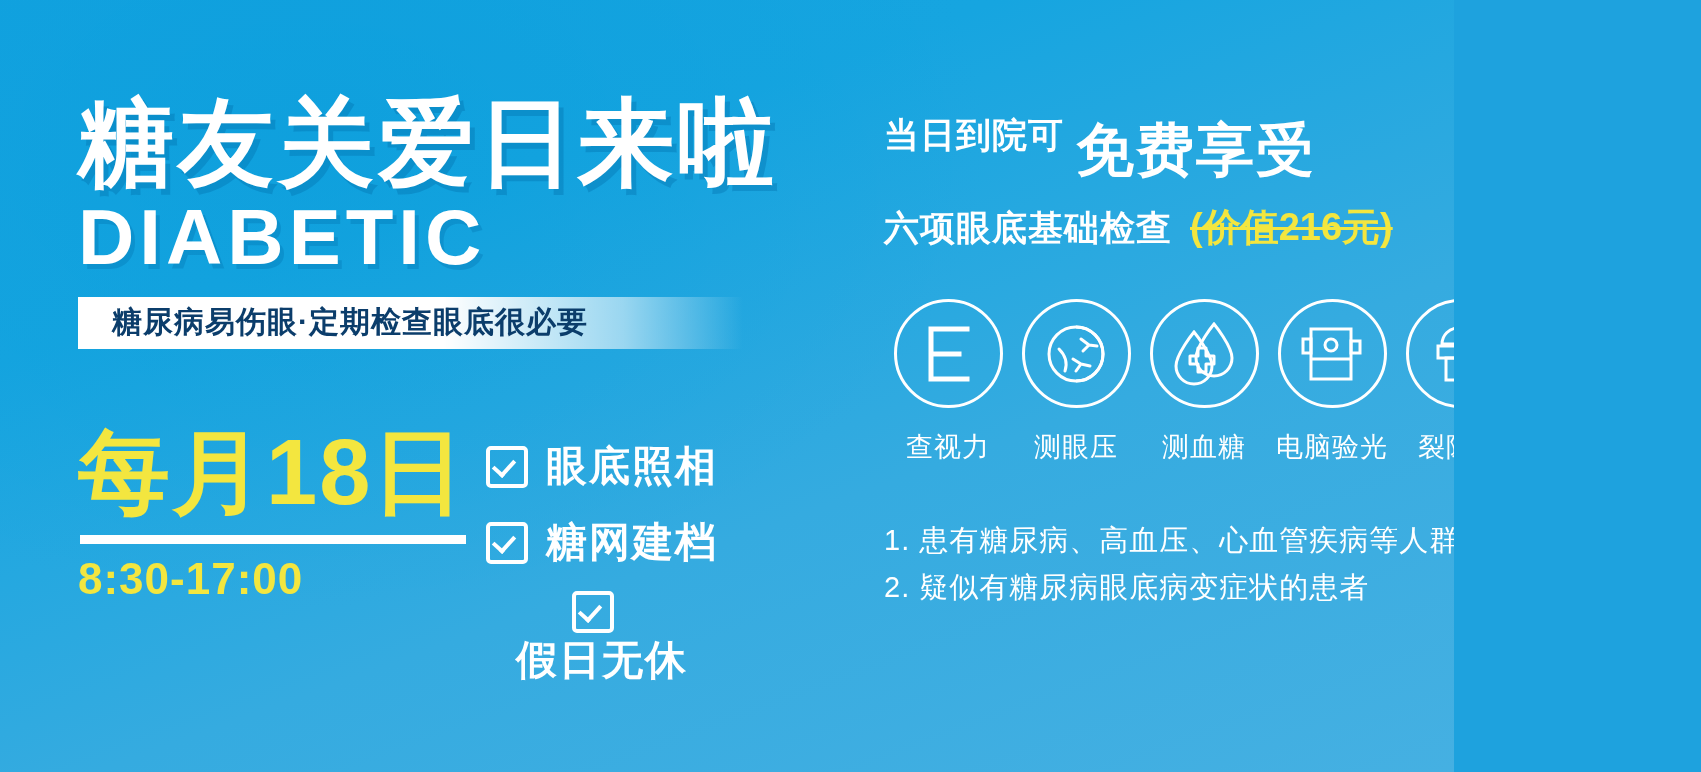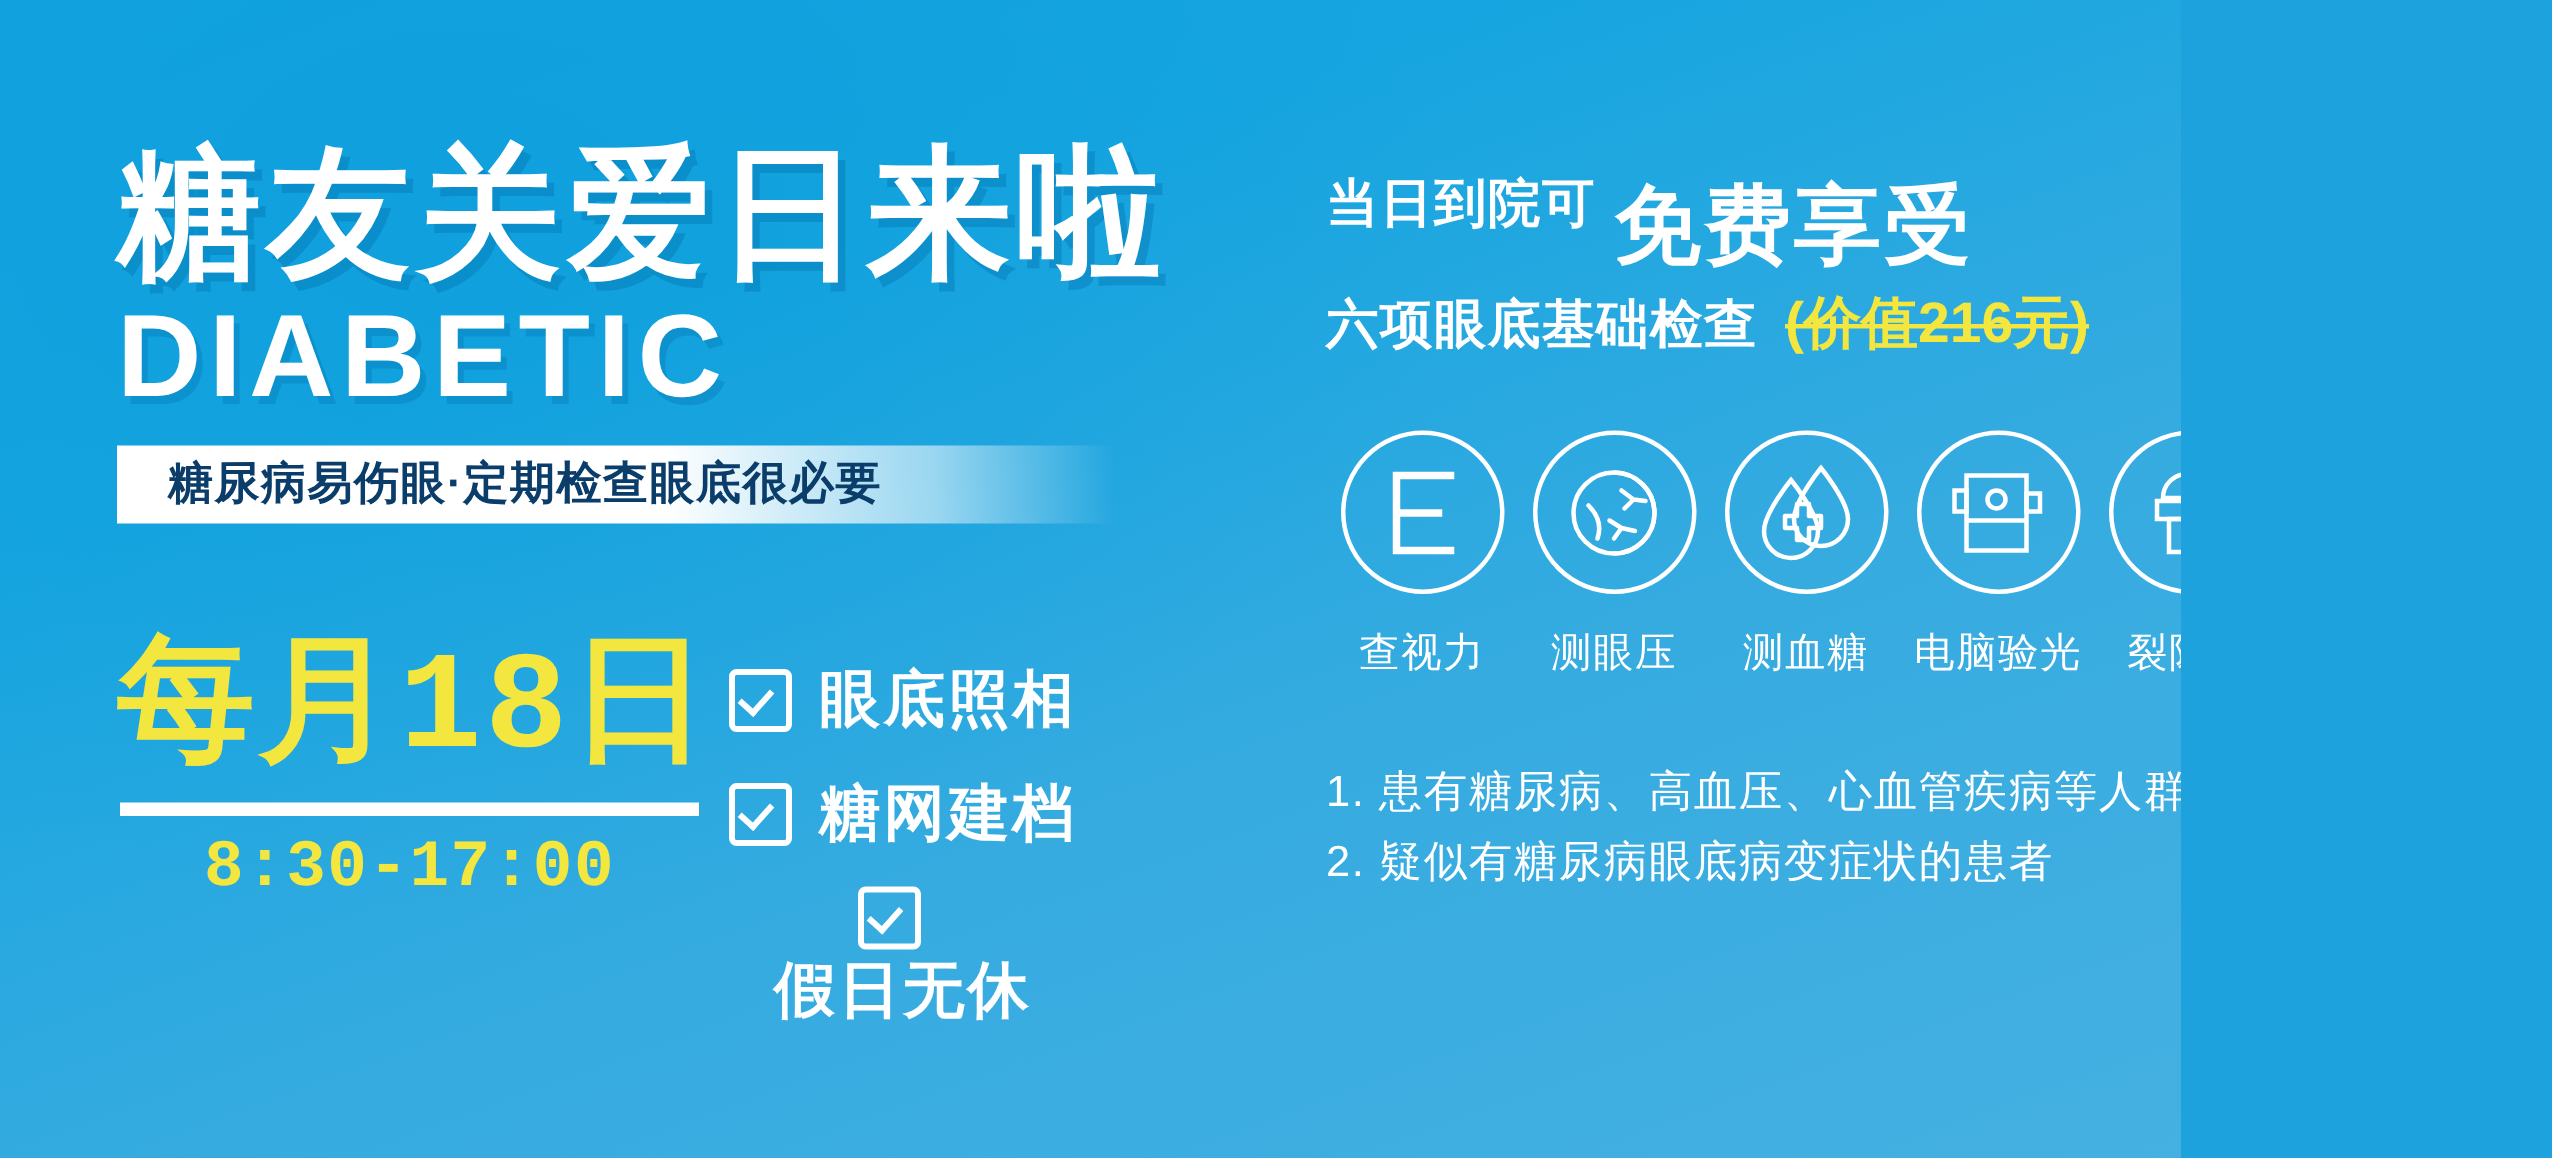--- a/index.html
+++ b/index.html
@@ -40,28 +40,28 @@
     background:linear-gradient(90deg,#ffffff 0%,#ffffff 55%,rgba(255,255,255,.55) 82%,rgba(255,255,255,0) 100%);
     display:flex;align-items:center;
   }
   .subbar-text{
     padding-left:34px;font-size:30px;font-weight:700;color:#0b3d6b;letter-spacing:1px;
     white-space:nowrap;
   }
 
   .bottom-left{position:absolute;left:78px;top:425px;width:780px;display:flex;}
 
-  .datecol{width:390px;font-family:Liberation Mono, monospace;}
+  .datecol{width:390px;}
   .bigdate{
     font-size:92px;line-height:1.04;font-weight:700;color:#f3e63f;
     letter-spacing:2px;white-space:nowrap;
   }
   .rule{width:386px;height:9px;background:#ffffff;margin:14px 0 10px 2px;}
   .timetext{
-    font-size:44px;font-weight:700;color:#f3e63f;letter-spacing:1px;text-align:center;
+    font-size:44px;font-weight:700;color:#f3e63f;letter-spacing:1px;
   }
 
   .checklist{margin-left:18px;padding-top:14px;}
   .check-row{display:flex;align-items:center;margin-bottom:21px;}
   .check-row:last-child{margin-bottom:16px;flex-direction:column;}
   .cbox{
     width:34px;height:34px;border:4px solid #ffffff;border-radius:5px;
     position:relative;flex:none;margin-right:18px;
   }
   .cbox:after{
@@ -76,21 +76,21 @@
   
   .right{position:absolute;left:884px;top:112px;width:700px;}
 
   .promo-l1{display:flex;align-items:flex-start;white-space:nowrap;}
   .promo-small{
     font-size:35px;font-weight:700;color:#ffffff;letter-spacing:1px;
   }
   .promo-big{
     font-size:58px;font-weight:700;color:#ffffff;letter-spacing:2px;margin-left:12px;
   }
-  .promo-l2{display:flex;align-items:baseline;white-space:nowrap;margin-top:0;}
+  .promo-l2{display:flex;align-items:baseline;white-space:nowrap;margin-top:12px;}
   .promo-l2-main{
     font-size:35px;font-weight:700;color:#ffffff;letter-spacing:1px;
   }
   .promo-price{
     font-size:38px;font-weight:700;color:#f3e63f;letter-spacing:0px;margin-left:18px;
     text-decoration:line-through;text-decoration-thickness:3px;
   }
 
   .icons{display:flex;margin-top:46px;}
   .icon-item{width:128px;text-align:center;}

